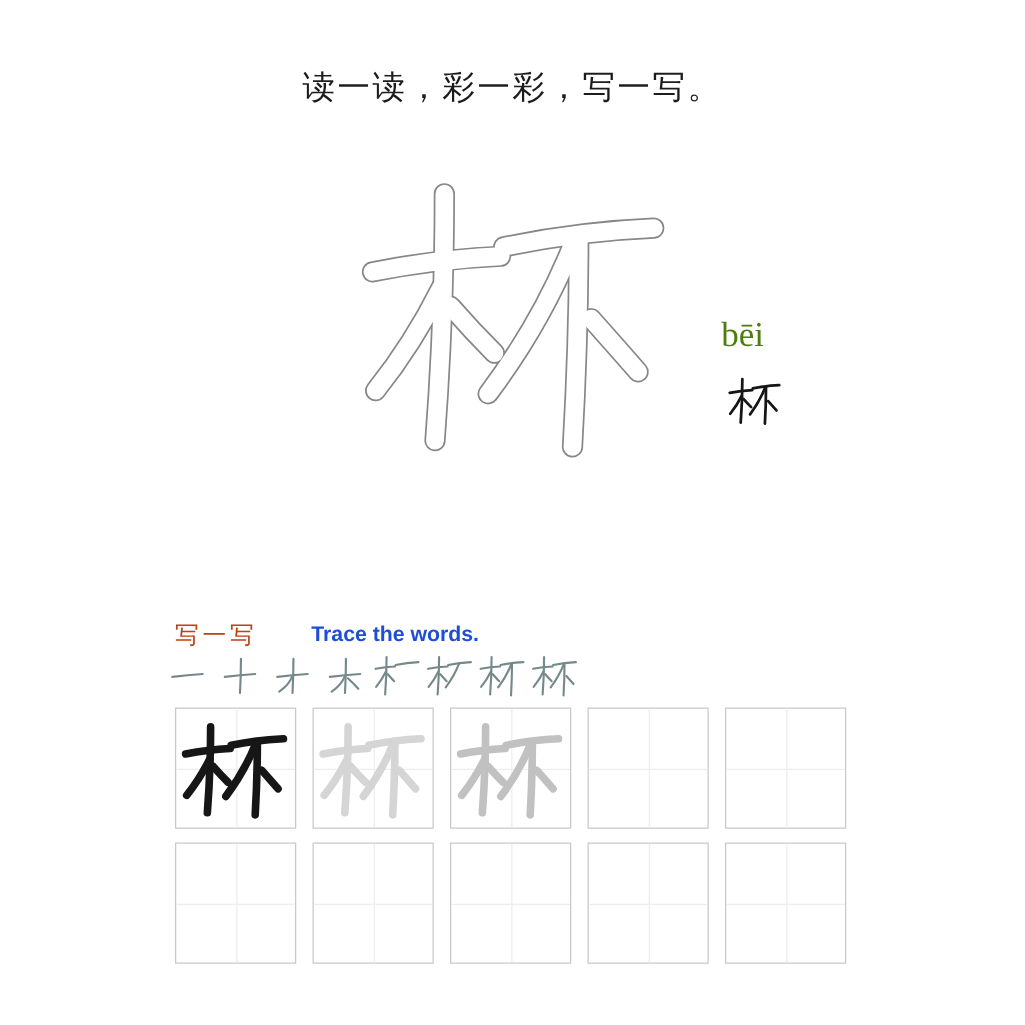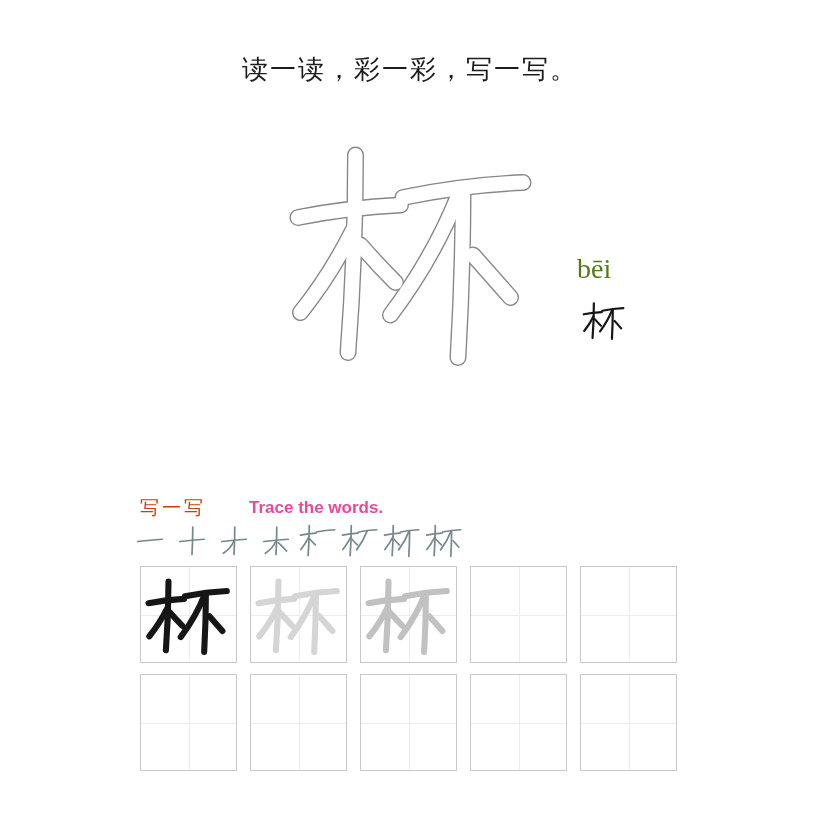--- a/index.html
+++ b/index.html
@@ -24,21 +24,21 @@
     font-family:"Liberation Serif","DejaVu Serif",serif;
     font-size:28px;color:#4d7c0f;
   }
   .small-char{position:absolute;left:582px;top:298px;width:44px;height:44px;}
   
   .write-label-zh{
     position:absolute;left:140px;top:495px;font-size:19px;letter-spacing:3px;
     font-family:"DejaVu Sans","Liberation Sans",sans-serif;color:#c2410c;
   }
   .write-label-en{
-    position:absolute;left:249px;top:498px;font-size:17px;font-weight:700;color:#ec4899;
+    position:absolute;left:249px;top:498px;font-size:17px;font-weight:700;color:#1d4ed8;
   }
   .stroke-row{position:absolute;left:131px;top:521px;height:40px;}
   .stroke-step{position:absolute;top:0;width:38px;height:38px;}
   .stroke-count{
     position:absolute;top:537px;left:460px;width:240px;text-align:right;
     font-size:18px;letter-spacing:1px;
     font-family:"DejaVu Serif","Liberation Serif",serif;color:#1c1c1c;
   }
   
   .practice-box{

